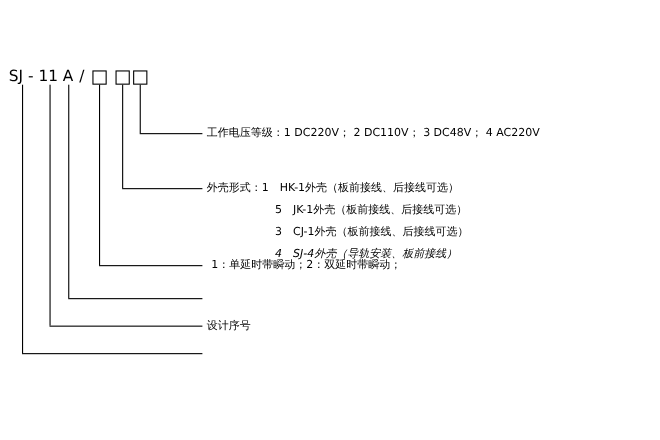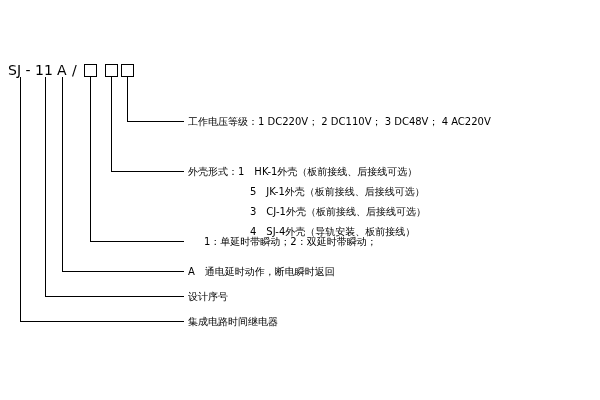--- a/index.html
+++ b/index.html
@@ -72,32 +72,26 @@
   <div class="hline" style="left:20px;top:321px;width:164px;"></div>
 
   <div class="txt" style="left:188px;top:112px;">
     <div>工作电压等级：1 DC220V； 2 DC110V； 3 DC48V； 4 AC220V</div>
   </div>
 
   <div class="txt" style="left:188px;top:162px;">
     <div>外壳形式：1　HK-1外壳（板前接线、后接线可选）</div>
     <div style="padding-left:62px;">5　JK-1外壳（板前接线、后接线可选）</div>
     <div style="padding-left:62px;text-align:right;">3　CJ-1外壳（板前接线、后接线可选）</div>
-    <div style="padding-left:62px;">4　SJ-4外壳（导轨安装、板前接线）</div>
+    <div style="padding-left:62px;font-style:italic;">4　SJ-4外壳（导轨安装、板前接线）</div>
   </div>
 
-  <div class="txt" style="left:204px;top:232px;">
+  <div class="txt" style="left:192px;top:232px;">
     <div>1：单延时带瞬动；2：双延时带瞬动；</div>
   </div>
 
-  <div class="txt" style="left:188px;top:262px;">
-    <div>A　通电延时动作，断电瞬时返回</div>
-  </div>
 
   <div class="txt" style="left:188px;top:287px;">
     <div>设计序号</div>
   </div>
 
-  <div class="txt" style="left:188px;top:312px;">
-    <div>集成电路时间继电器</div>
-  </div>
 
 </div>
 
 </body></html>

